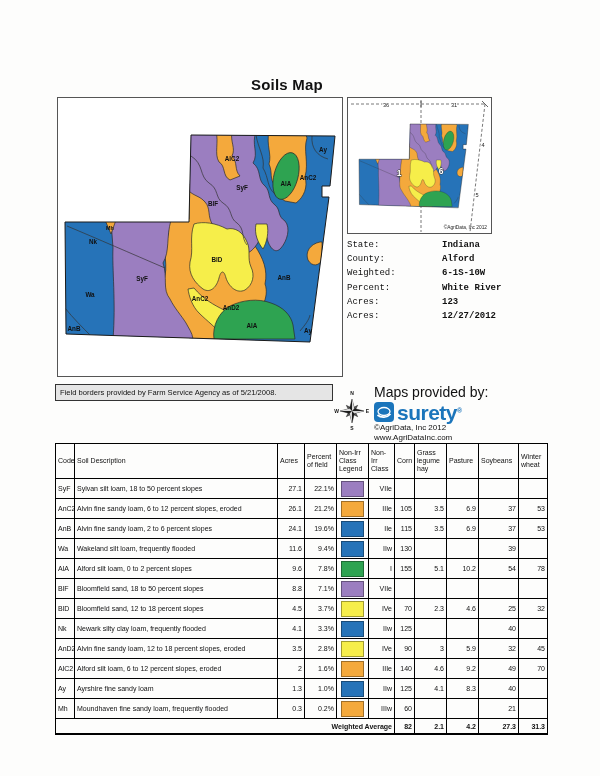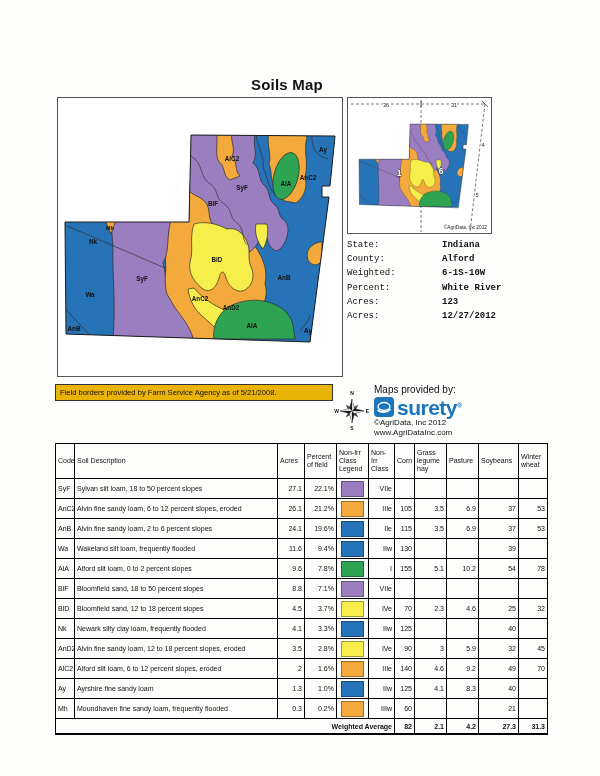--- a/index.html
+++ b/index.html
@@ -5,24 +5,24 @@
   html,body{margin:0;padding:0;}
   body{width:600px;height:776px;background:#fdfdfc;font-family:"Liberation Sans",sans-serif;color:#111;position:relative;overflow:hidden;}
   .abs{position:absolute;}
   #title{left:251px;top:76px;font-size:15px;font-weight:bold;letter-spacing:.2px;}
   #main-map{left:57px;top:97px;width:284px;height:278px;border:1px solid #555;background:#fff;}
   #inset-map{left:347px;top:97px;width:143px;height:135px;border:1px solid #555;background:#fff;}
   #info{left:347px;top:238px;font-size:9px;line-height:14.2px;font-family:Liberation Mono, monospace;}
   #info .row{display:flex;}
   #info .lbl{width:51px;}
   #info .val{font-weight:bold;margin-left:44px;}
-  #note-box{left:55px;top:384px;width:268px;border:1px solid #333;font-size:7.6px;line-height:1.5;padding:2px 4px;background:#eab308;}
+  #note-box{left:55px;top:384px;width:268px;border:1px solid #333;font-size:7.6px;line-height:1.5;padding:2px 4px;background:#e5e5e5;}
   #compass{left:334px;top:386px;}
   #credits{left:374px;top:384px;}
-  #credits .provided{font-size:10px;}
+  #credits .provided{font-size:14px;}
   #credits .logo-row{display:flex;align-items:center;margin-top:1px;}
   #credits .brand{font-size:21px;font-weight:bold;letter-spacing:-.5px;margin-left:3px;line-height:20px;}
   #credits .reg{font-size:7px;vertical-align:7px;}
   #credits .copy,#credits .site{font-size:8px;line-height:10px;}
   
   #soil-table{left:55px;top:443px;width:493px;border-collapse:collapse;table-layout:fixed;font-size:7px;}
   #soil-table td,#soil-table th{border:1px solid #000;padding:0 2px;vertical-align:middle;overflow:hidden;font-weight:normal;text-align:left;}
   #soil-table thead th{height:34px;line-height:1.15;}
   #soil-table tbody td{height:19px;}
   #soil-table td.num{text-align:right;}

